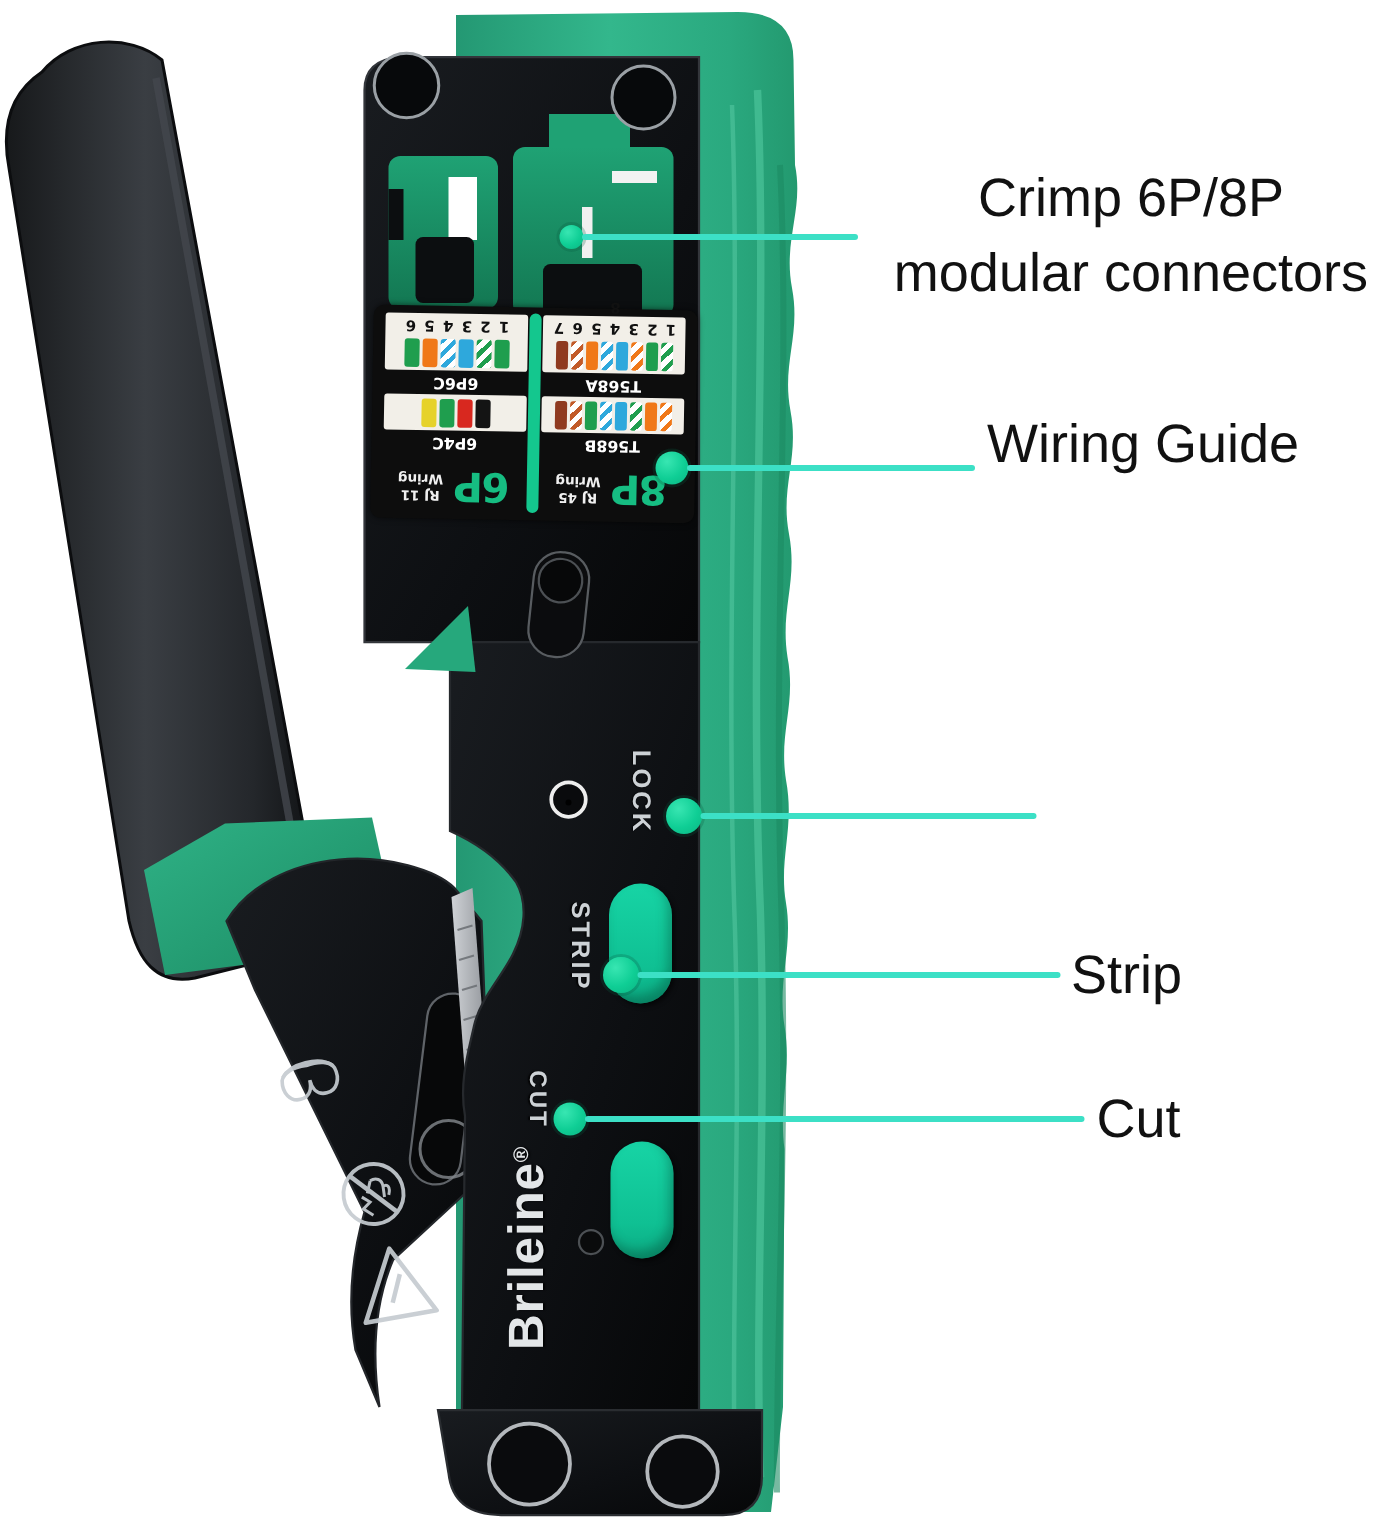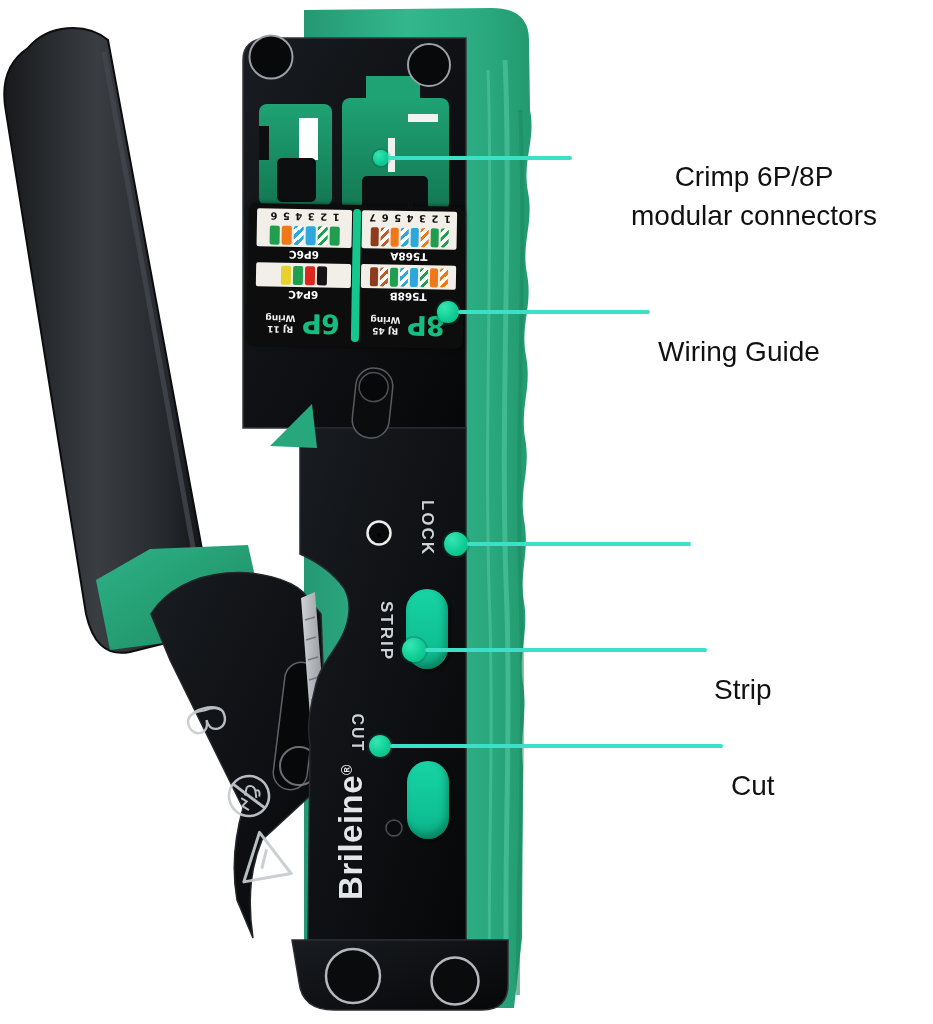--- a/index.html
+++ b/index.html
@@ -5,22 +5,22 @@
   html,body{margin:0;padding:0;background:#fff;}
   .stage{position:relative;width:933px;height:1024px;background:#fff;overflow:hidden;
          font-family:"Liberation Sans",sans-serif;}
   .stage svg{position:absolute;left:0;top:0;}
 
   
   .c-line{position:absolute;height:4px;background:#3ce0c6;border-radius:2px;}
   .gdot{position:absolute;border-radius:50%;
         background:radial-gradient(circle at 35% 30%, #38e6b2 0%, #0fce95 55%, #0bb583 100%);
         box-shadow:0 0 0 2px rgba(6,90,64,.25);}
-  .c-label{position:absolute;color:#111;font-size:28px;line-height:1.38;
-           transform:translateY(-50%);white-space:pre-line;margin-top:40px;}
+  .c-label{position:absolute;color:#111;font-size:36px;line-height:1.38;
+           transform:translateY(-50%);white-space:pre-line;}
   .c-label.center{text-align:center;}
 
   
   .engrave{position:absolute;color:#cdd2d6;font-weight:bold;white-space:nowrap;
            text-shadow:0 1px 1px rgba(0,0,0,.8);letter-spacing:2px;}
   .rot-cw{transform:translate(-50%,-50%) rotate(90deg);}
   .rot-ccw{transform:translate(-50%,-50%) rotate(-90deg);}
   .brand{font-size:33px;letter-spacing:.5px;color:#e3e6e8;font-weight:bold;}
   .brand .reg{font-size:14px;vertical-align:10px;}
 
@@ -246,21 +246,21 @@
   <div class="gslot" style="left:406px;top:589px;width:42px;height:80px;"></div>
   <div class="gslot" style="left:407px;top:761px;width:42px;height:78px;"></div>
 
   <div class="gdot" style="left:373px;top:150px;width:16px;height:16px;"></div>
   <div class="c-line" style="left: 388px; top: 156px; width: 184px; background: rgb(60, 224, 198);"></div>
   <div class="c-label center" style="left: 578px; top: 157px; width: 352px; color: rgb(17, 17, 17);">Crimp 6P/8P
 modular connectors</div>
 
   <div class="gdot" style="left:437px;top:301px;width:22px;height:22px;"></div>
   <div class="c-line" style="left: 458px; top: 310px; width: 192px; background: rgb(60, 224, 198);"></div>
-  <div class="c-label" style="left: 658px; top: 312px; color: rgb(17, 17, 17);">Wiring Guide</div>
+  <div class="c-label" style="left: 658px; top: 296px; color: rgb(17, 17, 17);">Wiring Guide</div>
 
   <div class="gdot" style="left:444px;top:532px;width:24px;height:24px;"></div>
   <div class="c-line" style="left: 467px; top: 542px; width: 224px; background: rgb(60, 224, 198);"></div>
 
   <div class="gdot" style="left:402px;top:638px;width:24px;height:24px;"></div>
   <div class="c-line" style="left: 425px; top: 648px; width: 282px; background: rgb(60, 224, 198);"></div>
   <div class="c-label" style="left: 714px; top: 650px; color: rgb(17, 17, 17);">Strip</div>
 
   <div class="gdot" style="left:369px;top:735px;width:22px;height:22px;"></div>
   <div class="c-line" style="left: 390px; top: 744px; width: 333px; background: rgb(60, 224, 198);"></div>

